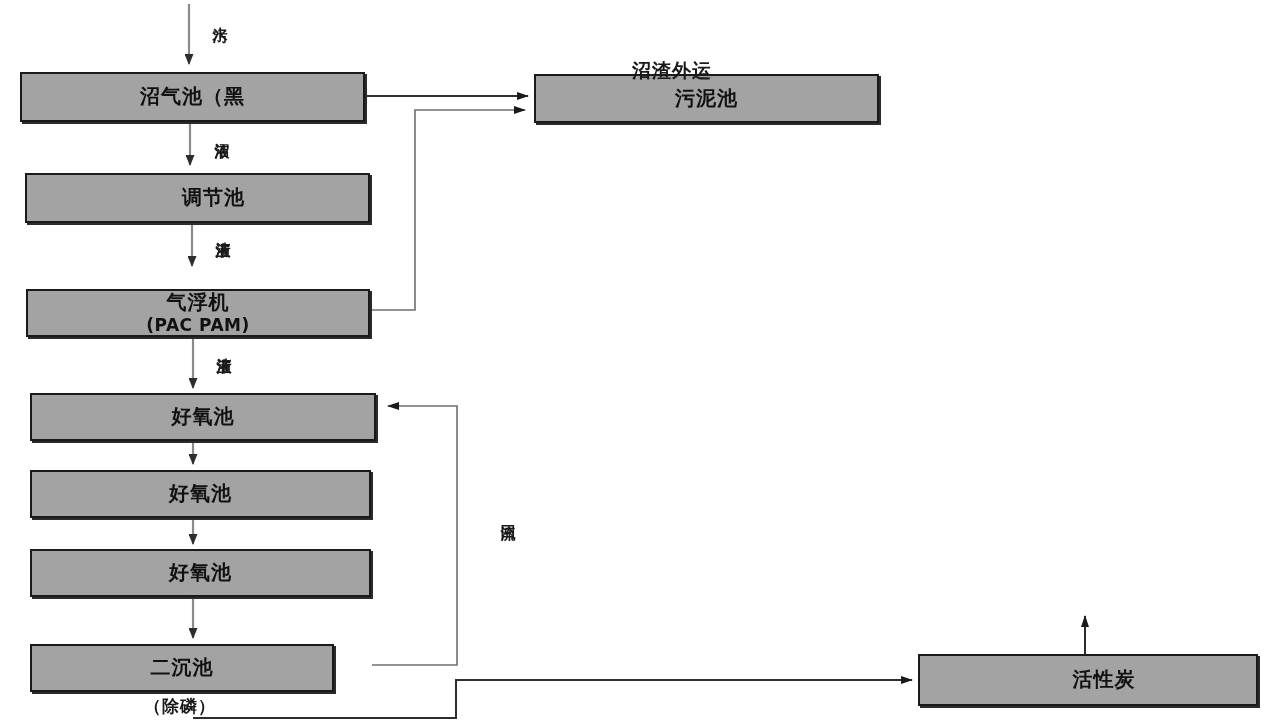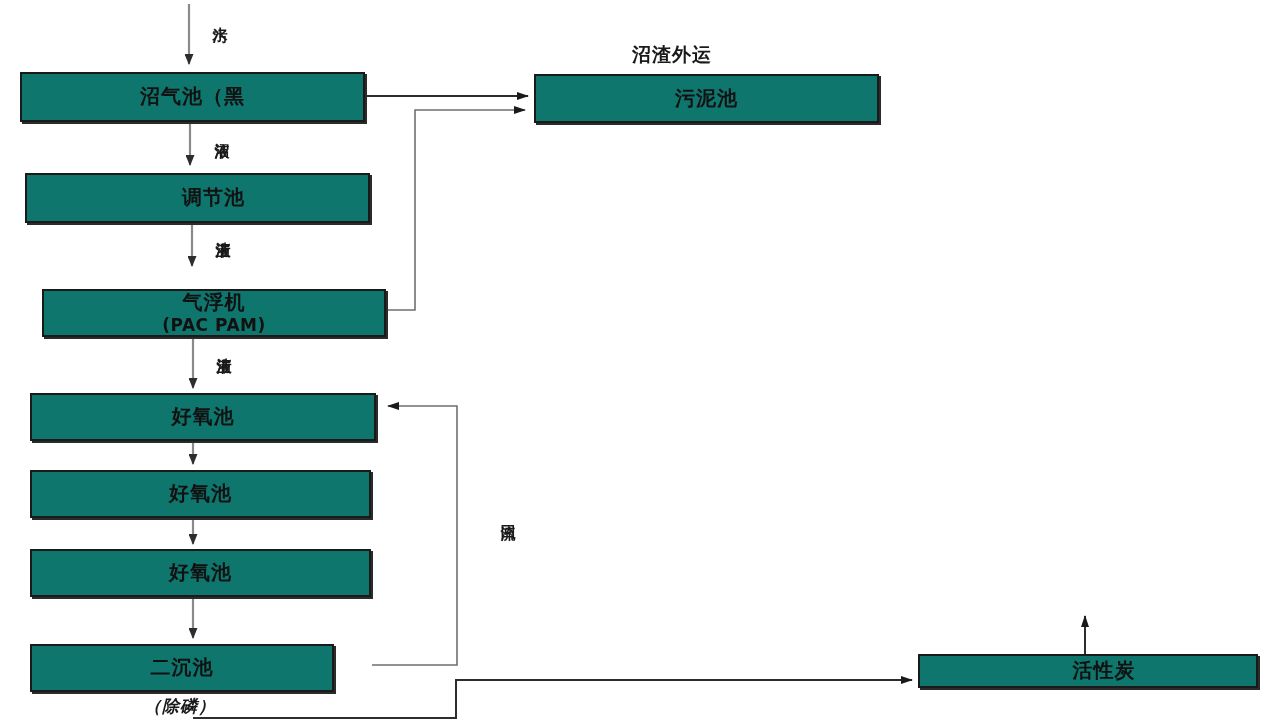--- a/index.html
+++ b/index.html
@@ -15,21 +15,21 @@
     position: relative;
     width: 1280px;
     height: 720px;
     background: #ffffff;
     overflow: hidden;
   }
   .box {
     position: absolute;
     box-sizing: border-box;
     border: 2px solid #1a1a1a;
-    background: #0f766e;
+    background: #a3a3a3;
     display: flex;
     flex-direction: column;
     align-items: center;
     justify-content: center;
     text-align: right;
     color: #111111;
     font-size: 20px;
     font-weight: 700;
     letter-spacing: 1px;
     line-height: 1.18;
@@ -58,21 +58,20 @@
     white-space: nowrap;
     letter-spacing: 1px;
   }
   .sub-label {
     position: absolute;
     font-size: 17px;
     font-weight: 700;
     color: #1a1a1a;
     white-space: nowrap;
     letter-spacing: 1px;
-    font-style: italic;
   }
   svg.wires {
     position: absolute;
     left: 0;
     top: 0;
     width: 1280px;
     height: 720px;
     pointer-events: none;
   }
   .wire {
@@ -139,47 +138,47 @@
   </div>
 
   <div class="box" style="left:534px; top:74px; width:345px; height:49px;">
     <span>污泥池</span>
   </div>
 
   <div class="box" style="left:25px; top:173px; width:345px; height:50px;padding-left:32px;">
     <span>调节池</span>
   </div>
 
-  <div class="box" style="left:26px; top:289px; width:344px; height:48px;margin-left:16px;">
+  <div class="box" style="left:26px; top:289px; width:344px; height:48px;">
     <span>气浮机</span>
     <span class="line2">(PAC PAM)</span>
   </div>
 
   <div class="box" style="left:30px; top:393px; width:346px; height:48px;">
     <span>好氧池</span>
   </div>
 
   <div class="box" style="left:30px; top:470px; width:341px; height:48px;">
     <span>好氧池</span>
   </div>
 
   <div class="box" style="left:30px; top:549px; width:341px; height:48px;">
     <span>好氧池</span>
   </div>
 
   <div class="box" style="left:30px; top:644px; width:304px; height:48px;">
     <span>二沉池</span>
   </div>
 
-  <div class="box" style="left:918px; top:654px; width:340px; height:34px;padding-left:32px;">
+  <div class="box" style="left:918px; top:654px; width:340px; height:52px;padding-left:32px;">
     <span>活性炭</span>
   </div>
 
 
-  <div class="h-label" style="left:632px; top:42px;">沼渣外运</div>
+  <div class="h-label" style="left:632px; top:58px;">沼渣外运</div>
 
   <div class="v-label" style="left:212px; top:16px;">污水</div>
 
   <div class="v-label" style="left:214px; top:131px;">沼液</div>
 
   <div class="v-label" style="left:215px; top:231px;">上清液</div>
 
   <div class="v-label" style="left:216px; top:347px;">上清液</div>
 
   <div class="v-label" style="left:500px; top:513px;">回流</div>

